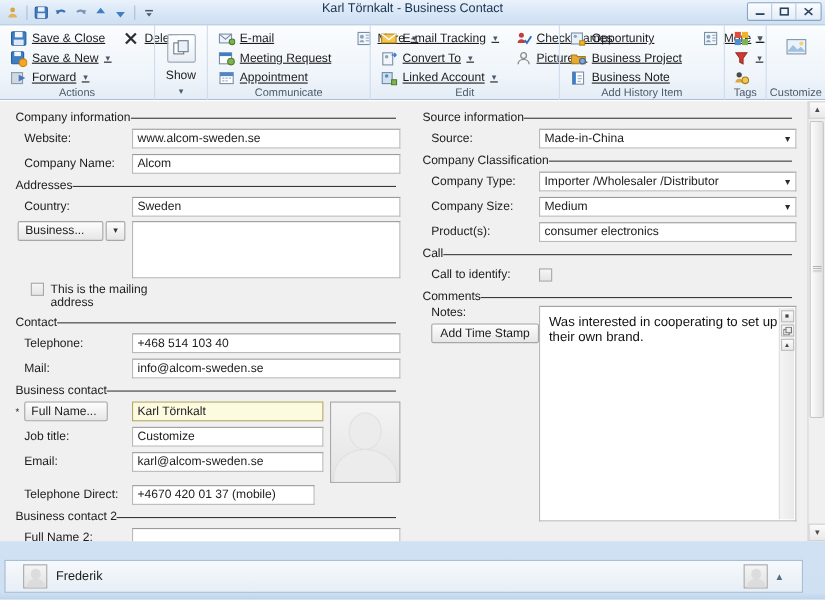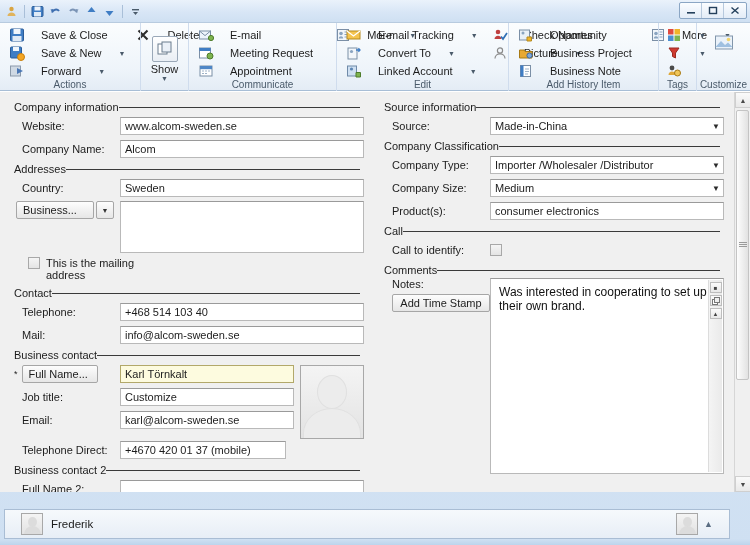--- a/index.html
+++ b/index.html
@@ -115,31 +115,31 @@
     padding: 3px 0 0 0;
   }
   .rgroup + .rgroup { border-left: 1px solid #cfdced; }
   .rgroup-label {
     position: absolute; bottom: 1px; left: 0; right: 0;
     text-align: center; font-size: 10px; color: #4a5a6a;
   }
   .rgroup-body { display: flex; flex: 1; padding: 0 4px; }
   .rcol { display: flex; flex-direction: column; justify-content: flex-start; }
   .ritem {
-    display: flex; align-items: center; gap: 16px;
+    display: flex; align-items: center; gap: 4px;
     height: 18px; padding: 0 4px;
     font-size: 11px; color: #1c1c1c;
     white-space: nowrap; cursor: default;
-    border: 1px solid transparent; border-radius: 2px;
+    border: 1px solid transparent; border-radius: 2px; text-decoration: underline;
   }
   .ico { width: 16px; height: 16px; flex: 0 0 16px; position: relative; }
   .dd { font-size: 7px; color: #4a5a6a; margin-left: 1px; }
   .bigbtn {
     width: 42px; height: 62px;
-    display: flex; flex-direction: column; align-items: center; justify-content: center;
+    display: flex; flex-direction: column; align-items: center; justify-content: space-between;
     padding-top: 4px;
     font-size: 11px; color: #1c1c1c;
     border: 1px solid transparent; border-radius: 2px;
   }
   .bigbtn .bico {
     width: 26px; height: 26px; margin-bottom: 2px;
     border: 1px solid #9aa8b8; border-radius: 2px;
     background: linear-gradient(180deg,#ffffff,#e9eef4);
     display:flex; align-items:center; justify-content:center;
   }
@@ -375,20 +375,21 @@
           </svg>
       </span>
       <span class="qat-sep"></span>
       <span class="qicon">
         <svg width="13" height="13" viewBox="0 0 13 13">
             <rect x="3" y="4" width="7" height="1.4" fill="#4a5a6a"></rect>
             <path d="M4 7 L9 7 L6.5 10 Z" fill="#4a5a6a"></path>
           </svg>
       </span>
     </div>
+    <div class="title-text">Karl Törnkalt - Business Contact</div>
     <div class="wincontrols">
       <div>
         <svg width="12" height="9" viewBox="0 0 12 9">
             <rect x="2" y="6" width="8" height="1.6" fill="#24405c"></rect>
           </svg>
       </div>
       <div>
         <svg width="12" height="9" viewBox="0 0 12 9">
             <rect x="2.5" y="1.5" width="7" height="6" fill="none" stroke="#24405c" stroke-width="1.4"></rect>
           </svg>

